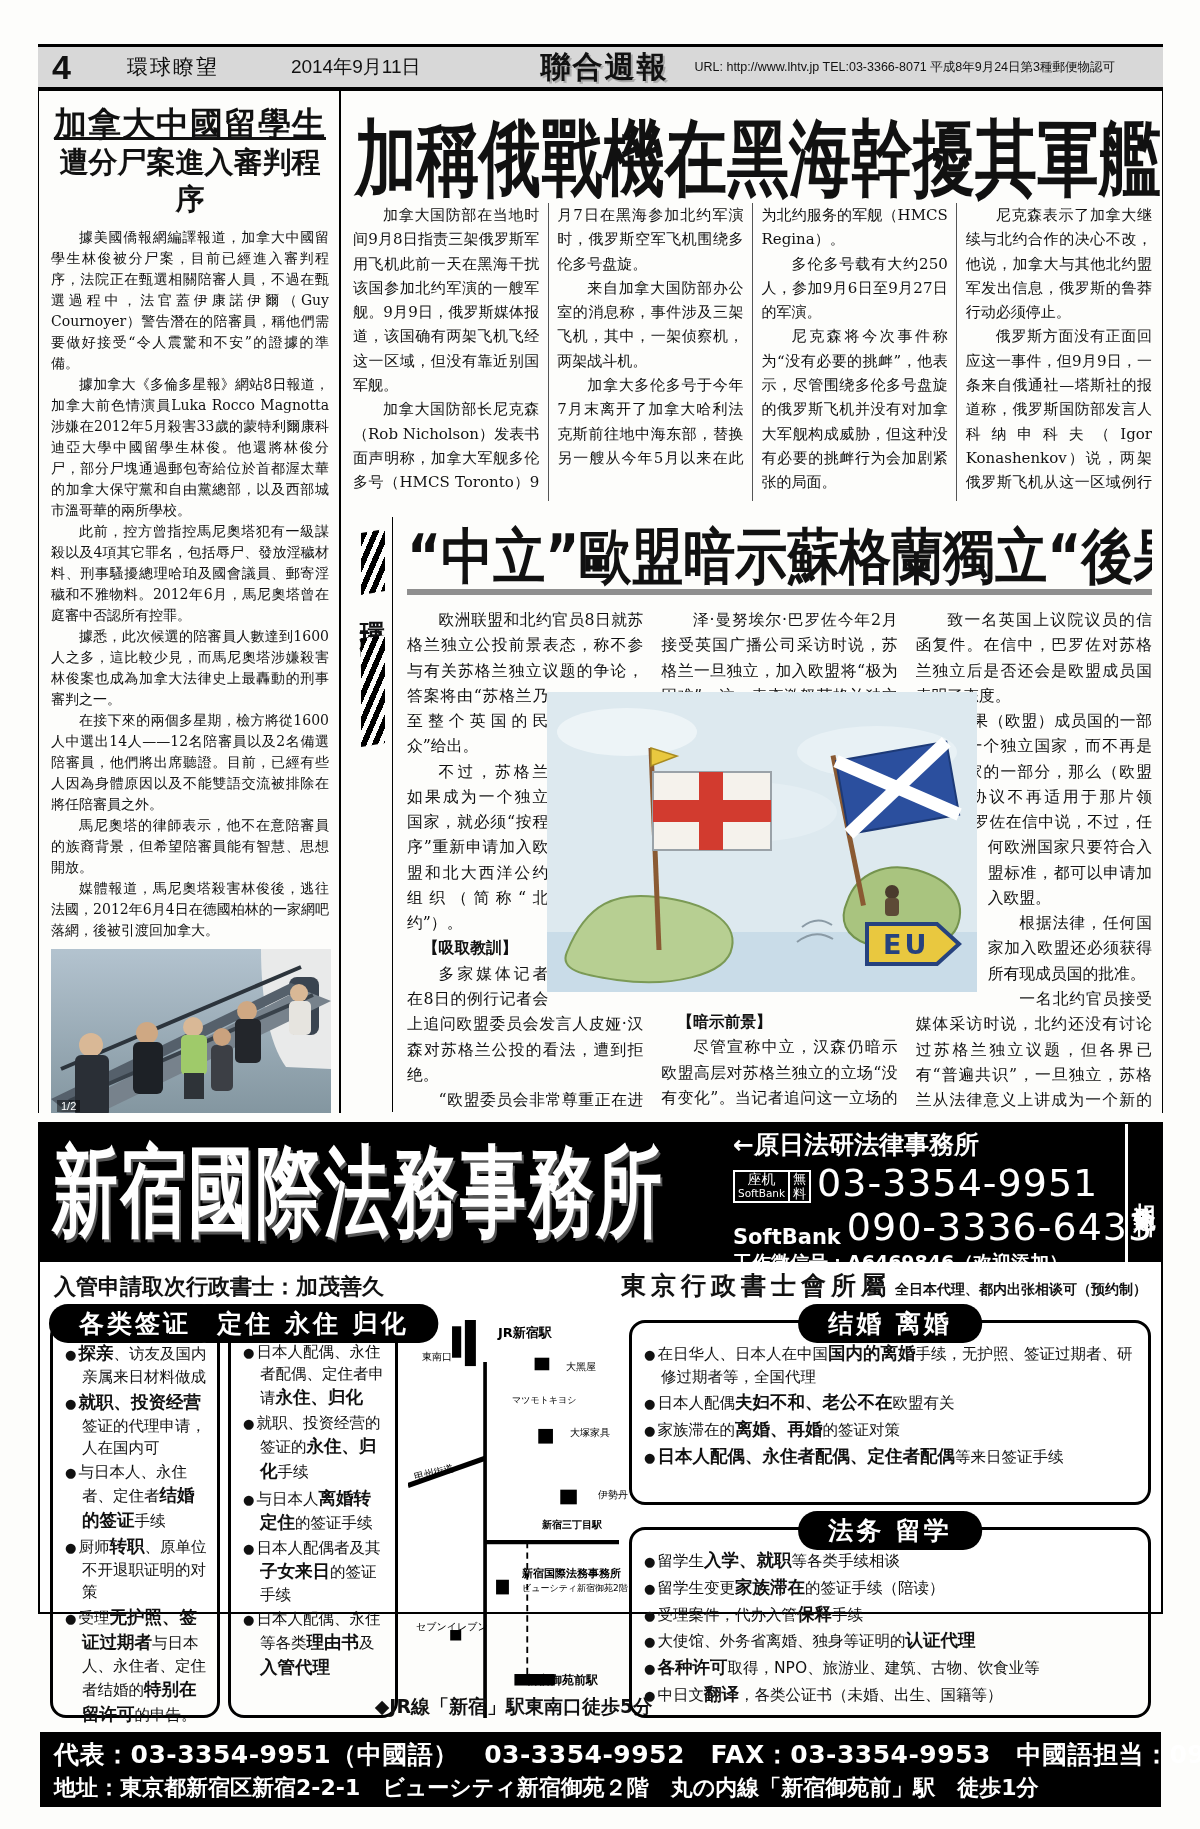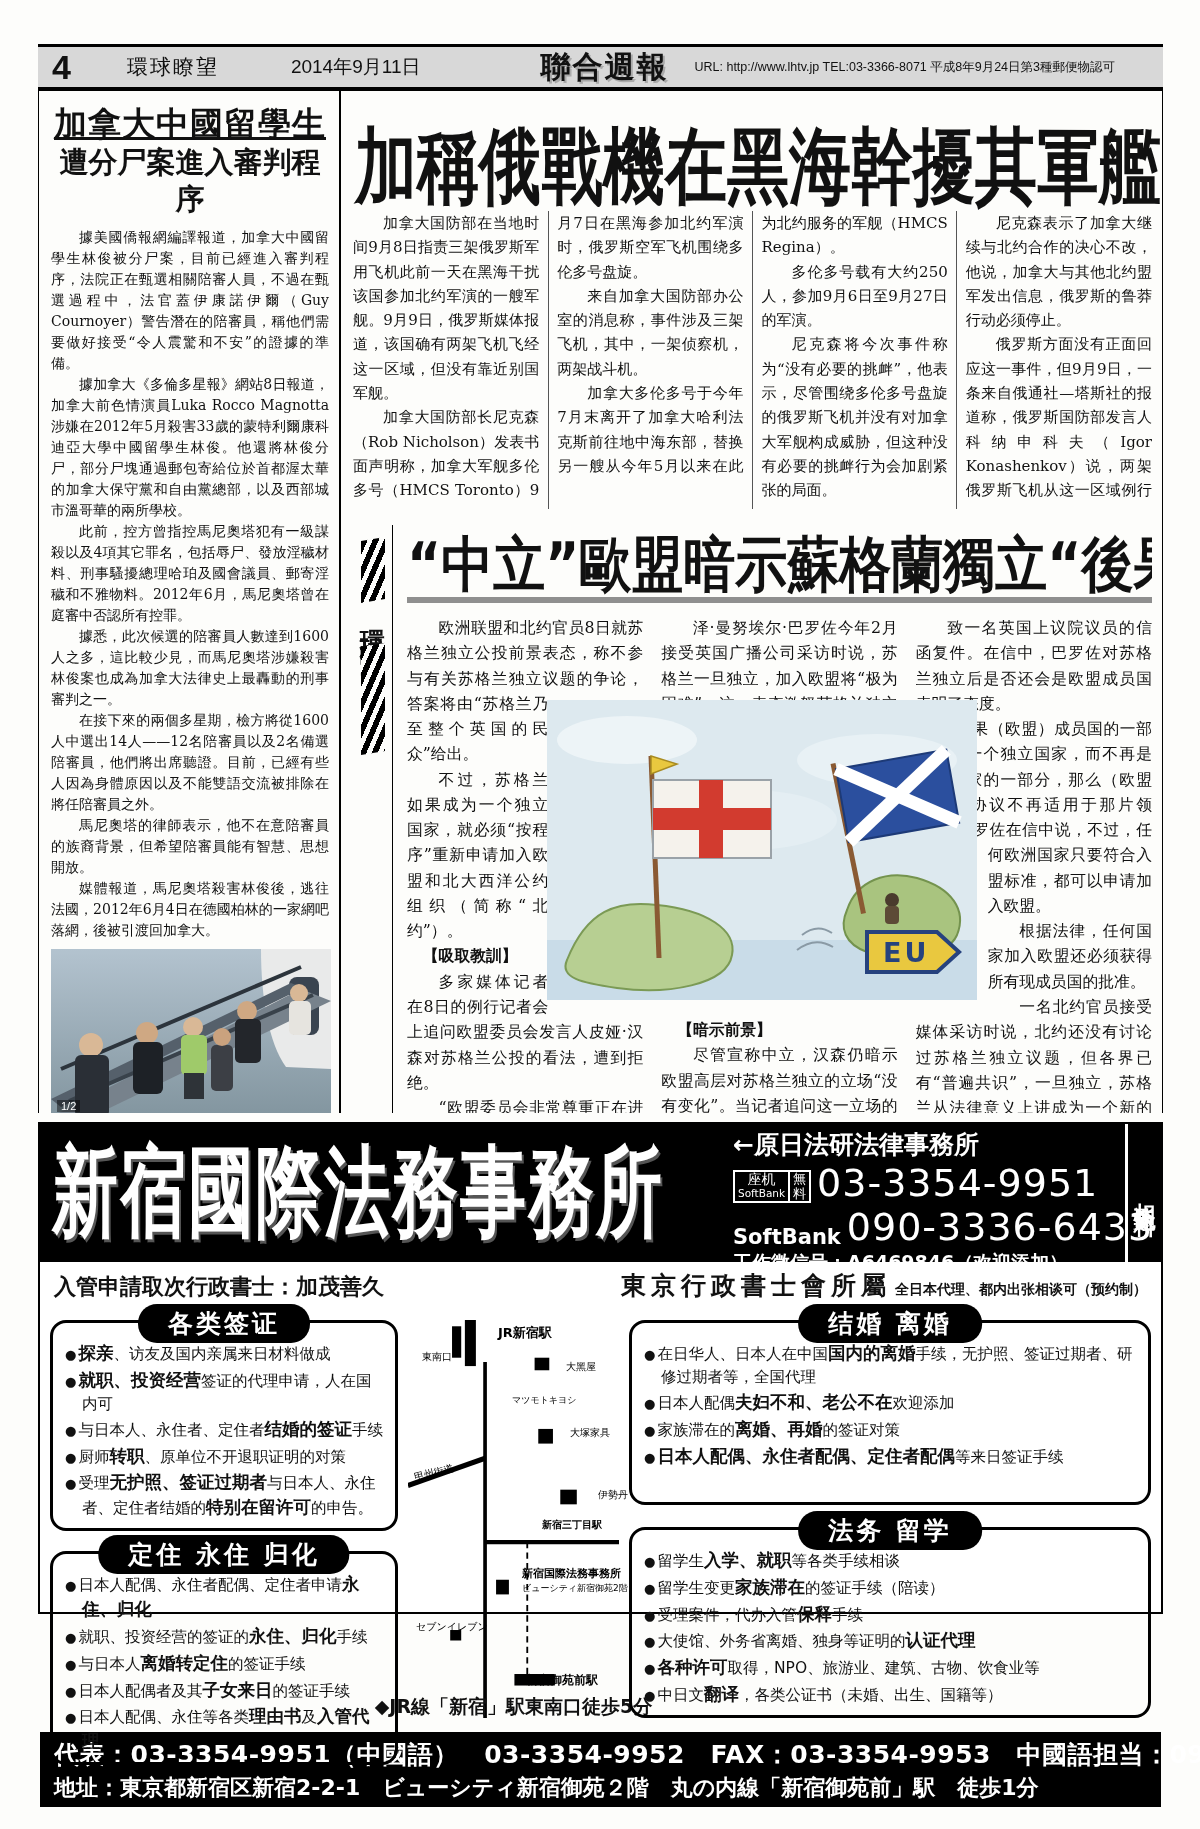--- a/index.html
+++ b/index.html
@@ -31,21 +31,21 @@
   .leftcol { width:302px; border-right:2px solid #000; padding:8px 10px 0 12px; overflow:hidden; }
   .left-title { text-align:center; font-family:"DejaVu Sans","Liberation Sans",sans-serif;
                 font-weight:900; line-height:1.25; margin:4px 0 10px; }
   .left-title .l1 { font-size:33px; display:block; letter-spacing:1px;text-decoration:underline; }
   .left-title .l2 { font-size:29px; display:block; }
   .leftcol .p { font-size:14px; line-height:1.5; text-indent:2em; text-align:justify; }
   .photo-wrap { margin-top:8px; position:relative; width:280px; height:168px; }
   .photo-tag { position:absolute; left:6px; bottom:5px; color:#fff; font-size:11px;
                font-family:"Liberation Sans",sans-serif; background:rgba(0,0,0,.45); padding:0 4px; }
 
-  .rightcol { flex:1; padding:12px 10px 0 12px; overflow:hidden; position:relative; }
+  .rightcol { flex:1; padding:4px 10px 0 12px; overflow:hidden; position:relative; }
 
   .headline1 { font-family:"DejaVu Sans","Liberation Sans",sans-serif; font-weight:900;
                font-size:62px; letter-spacing:0px; transform:scaleY(1.34); transform-origin:top left;
                white-space:nowrap; height:96px; margin:8px 0 4px 2px; }
   .cols4 { column-count:4; column-gap:18px; column-rule:1px solid #555; height:298px;
            font-size:15px; line-height:1.62; overflow:hidden; margin-top:4px; }
   .cols4 .p { text-indent:2em; text-align:justify; }
 
   .a3wrap { display:flex; margin-top:16px; }
   .ribbon { width:40px; border-right:1px solid #000; margin-right:14px; padding-top:14px;
@@ -91,21 +91,21 @@
   .ad-free { width:36px; border-left:3px solid #fff; display:flex; align-items:center; justify-content:center; }
   .ad-free span { writing-mode:vertical-rl; font-size:22px; font-weight:900; letter-spacing:4px; }
 
   .ad-band { display:flex; justify-content:space-between; align-items:baseline; padding:7px 14px 4px; }
   .band-l { font-size:22px; font-weight:900; }
   .band-r { display:flex; align-items:baseline; gap:4px; }
   .band-assoc { font-size:25px; font-weight:900; letter-spacing:5px; }
   .band-note { font-size:14px; font-weight:700; }
 
   .ad-body { display:flex; gap:10px; padding:14px 10px 0; height:412px; }
-  .ad-colL { width:348px; display:flex; flex-direction:column; gap:20px; }
+  .ad-colL { width:348px; display:flex; flex-direction:row; gap:8px; }
   .ad-colR { width:522px; display:flex; flex-direction:column; gap:22px; }
   .ad-box { border:3px solid #000; border-radius:16px; padding:16px 10px 6px 12px; position:relative; flex:1; }
   .pill { position:absolute; top:-19px; left:50%; transform:translateX(-50%); background:#000; color:#fff;
           border-radius:19px; padding:3px 30px; font-size:25px; font-weight:900; white-space:nowrap; letter-spacing:3px; }
   .ad-box ul { list-style:none; }
   .ad-box li { font-size:15.5px; line-height:1.42; padding-left:1.1em; text-indent:-1.1em; margin:2px 0; }
   .ad-box li::before { content:"●"; font-size:.85em; margin-right:2px; }
   .seg-b { font-weight:900; font-size:1.13em; }
 
   .ad-map { flex:1; position:relative; }
@@ -351,21 +351,21 @@
         <span class="map-label" style="top:300px;left:8px">セブンイレブン</span>
         <span class="map-label" style="top:352px;left:118px;font-size:12px;font-weight:900">新宿御苑前駅</span>
         <span class="walk-note">◆JR線「新宿」駅東南口徒歩5分</span>
       </div>
 
       <div class="ad-colR">
         <div class="ad-box">
           <span class="pill">结婚 离婚</span>
           <ul style="font-size:17px">
             <li><span>在日华人、日本人在中国</span><span class="seg-b">国内的离婚</span><span>手续，无护照、签证过期者、研修过期者等，全国代理</span></li>
-            <li><span>日本人配偶</span><span class="seg-b">夫妇不和、老公不在</span><span>欢迎添加</span></li>
+            <li><span>日本人配偶</span><span class="seg-b">夫妇不和、老公不在</span><span>欧盟有关</span></li>
             <li><span>家族滞在的</span><span class="seg-b">离婚、再婚</span><span>的签证对策</span></li>
             <li><span class="seg-b">日本人配偶、永住者配偶、定住者配偶</span><span>等来日签证手续</span></li>
           </ul>
         </div>
         <div class="ad-box">
           <span class="pill">法务 留学</span>
           <ul style="font-size:17px">
             <li><span>留学生</span><span class="seg-b">入学、就职</span><span>等各类手续相谈</span></li>
             <li><span>留学生变更</span><span class="seg-b">家族滞在</span><span>的签证手续（陪读）</span></li>
             <li><span>受理案件，代办入管</span><span class="seg-b">保释</span><span>手续</span></li>

